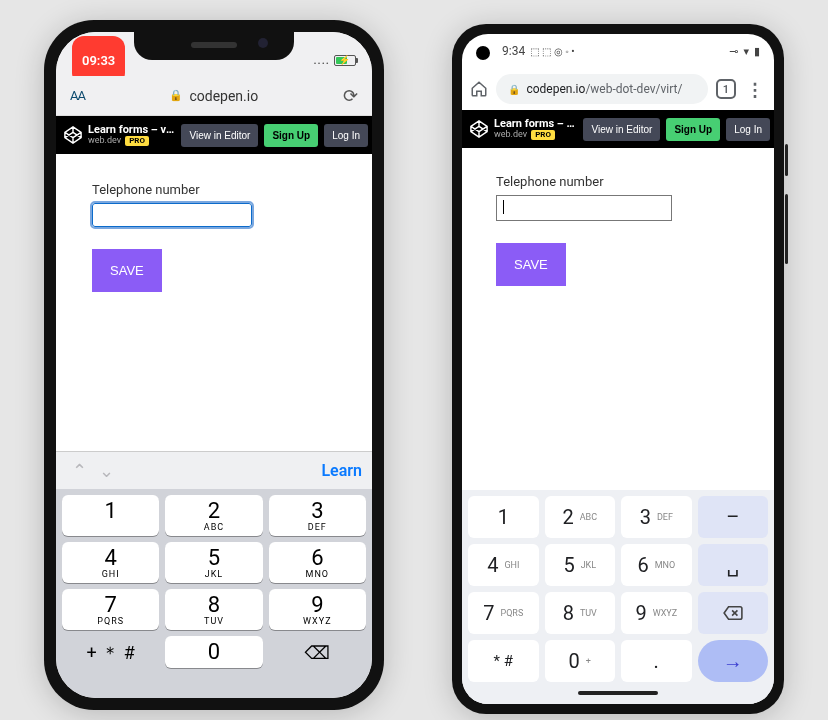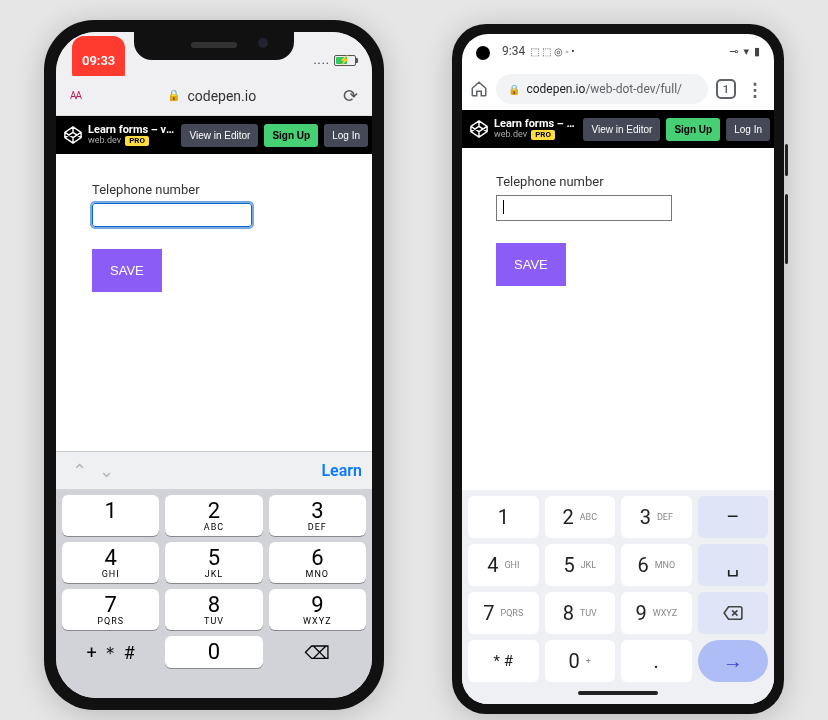--- a/index.html
+++ b/index.html
@@ -148,23 +148,23 @@
       font-size: 16px;
     }
     .safari-url {
       display: flex;
       align-items: center;
       gap: 6px;
       font-size: 14px;
       color: #333;
     }
     .aa-btn {
-      font-size: 10px;
+      font-size: 13px;
       letter-spacing: -1px;
-      color: #be185d;
+      color: #0c4a6e;
     }
     .reload-icn {
       font-size: 18px;
     }
 
     .codepen-bar {
       height: 38px;
       background: #000;
       display: flex;
       align-items: center;
@@ -625,21 +625,21 @@
           <span>▮</span>
         </span>
       </div>
 
       <div class="chrome-bar">
         <svg class="home-icon-svg" viewBox="0 0 24 24" fill="none" stroke="#5f6368" stroke-width="2">
             <path d="M3 11 12 3l9 8v9a1 1 0 0 1-1 1h-5v-6h-6v6H4a1 1 0 0 1-1-1v-9z"></path>
           </svg>
         <div class="chrome-url-pill">
           <span style="font-size:10px">🔒</span>
-          <span><span class="host">codepen.io</span><span>/web-dot-dev/full/</span></span>
+          <span><span class="host">codepen.io</span><span>/web-dot-dev/virt/</span></span>
         </div>
         <div class="tab-count">1</div>
         <div class="chrome-menu">⋮</div>
       </div>
 
       <div class="codepen-bar">
         <svg class="cp-logo-svg" viewBox="0 0 100 100">
             <path fill="none" stroke="#fff" stroke-width="8" d="M50 5 95 35v30L50 95 5 65V35L50 5zM5 35l45 30 45-30M5 65l45-30 45 30M50 5v30M50 65v30"></path>
           </svg>
         <div class="cp-title-wrap">

